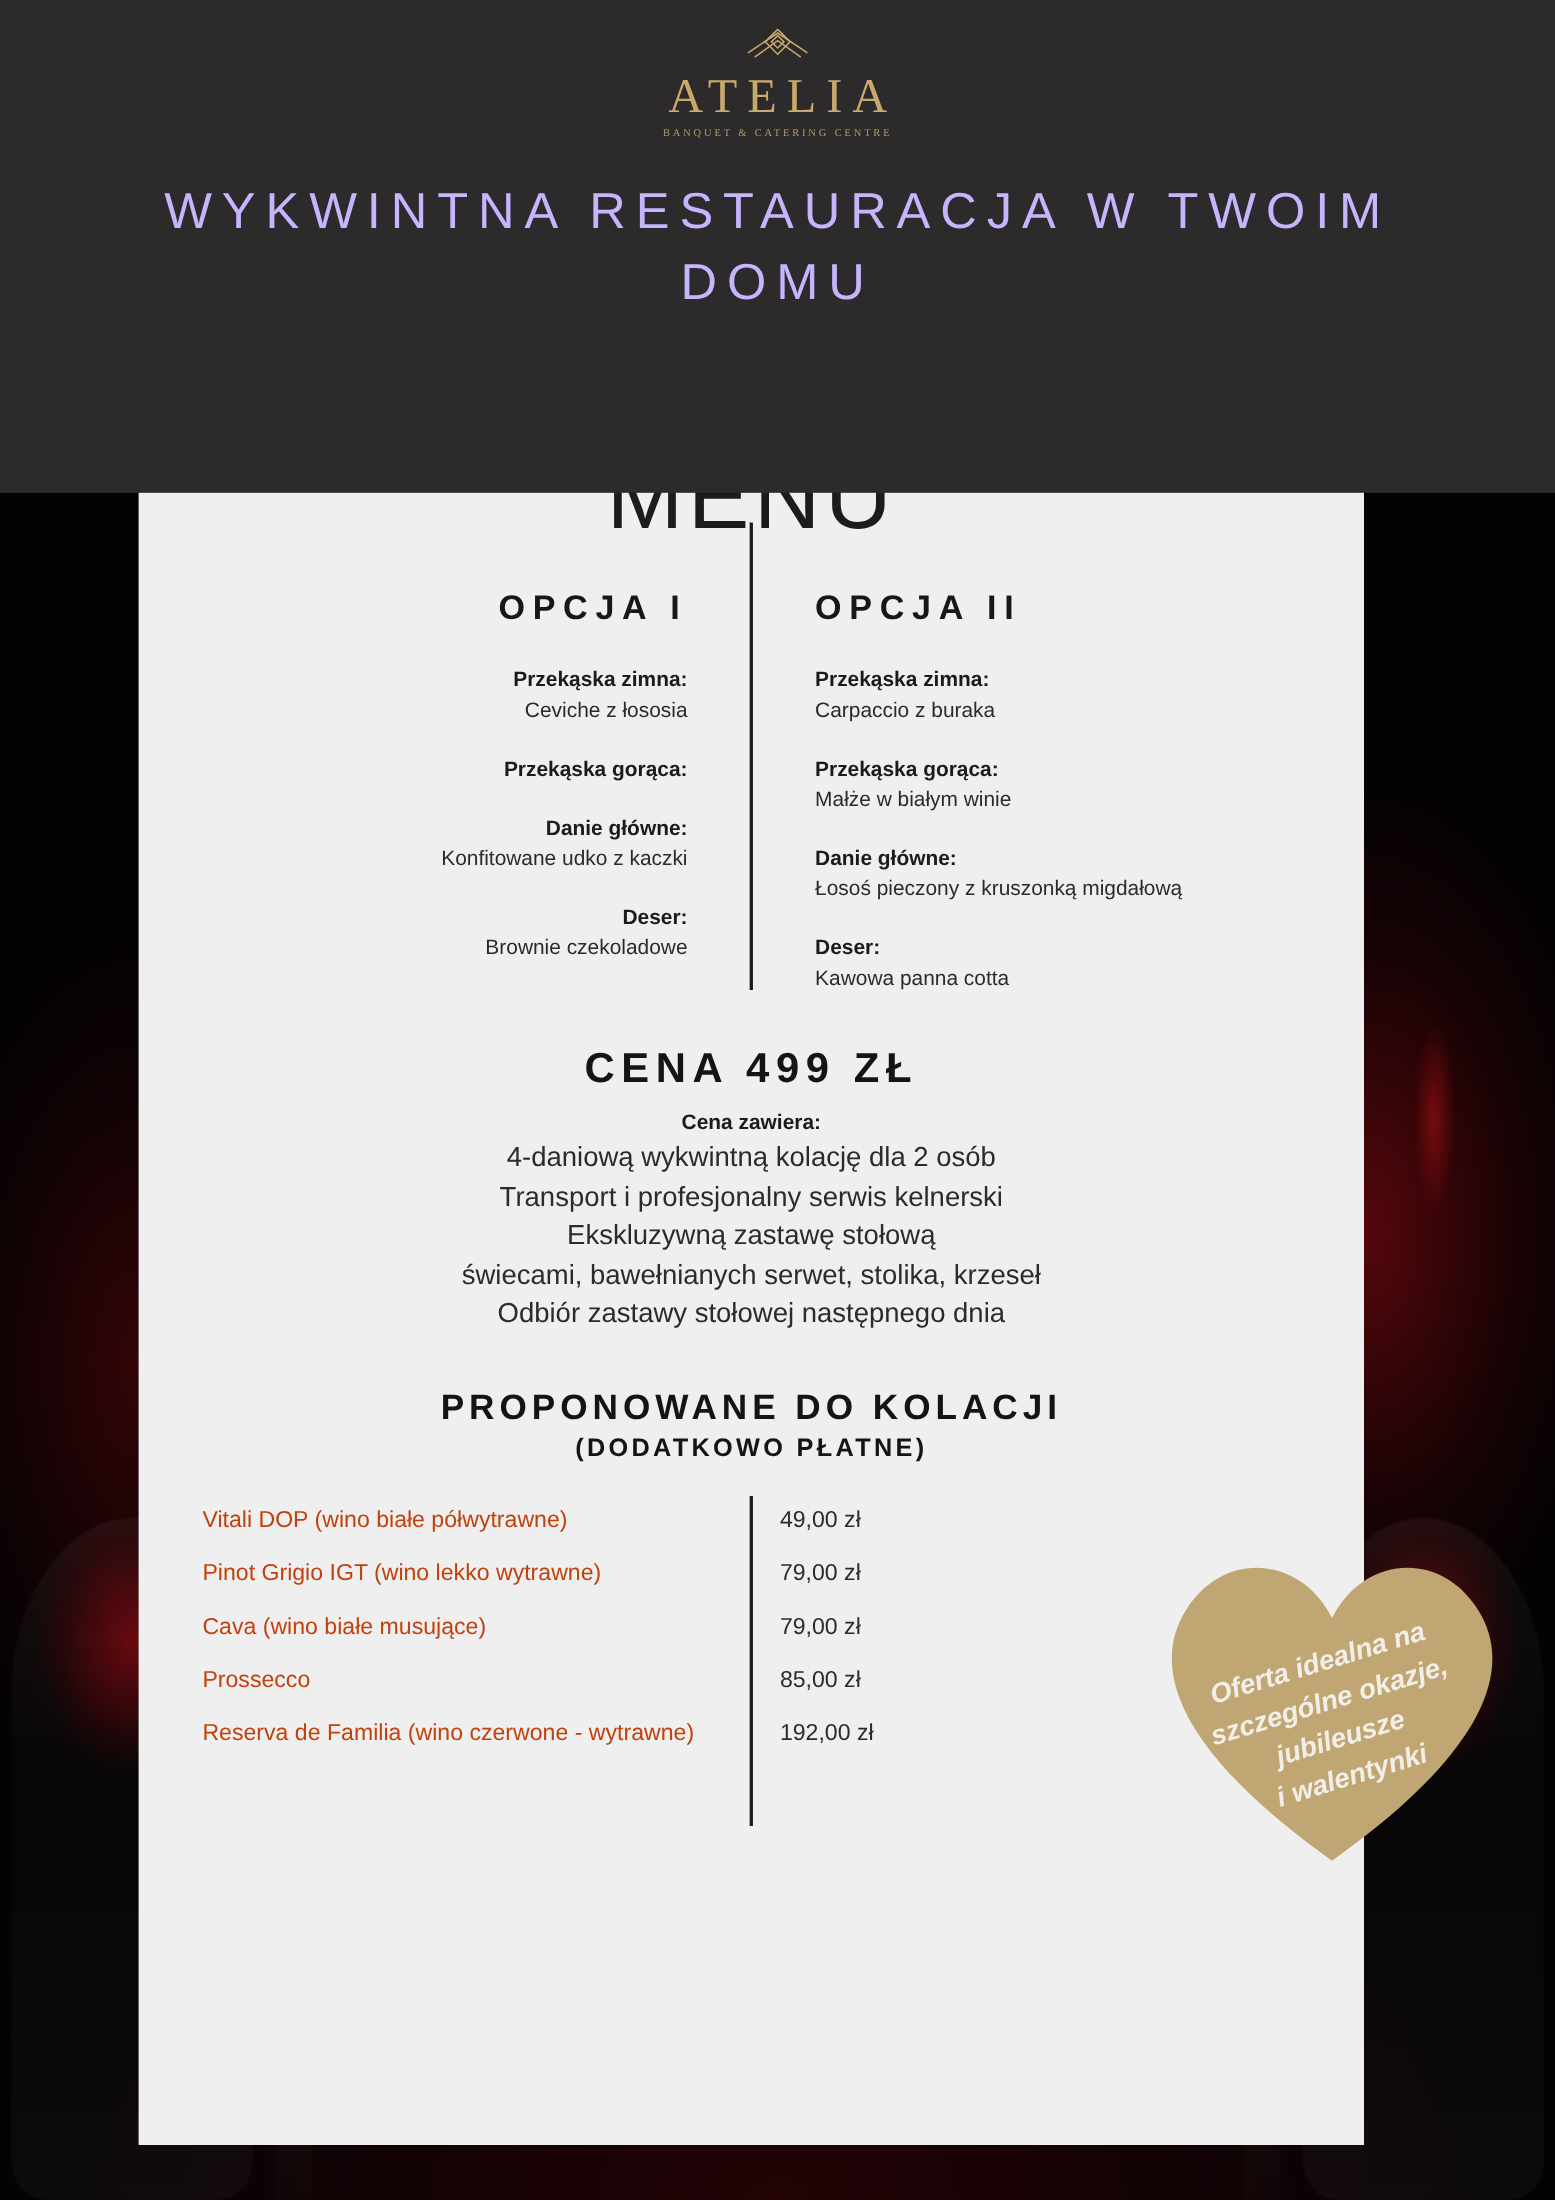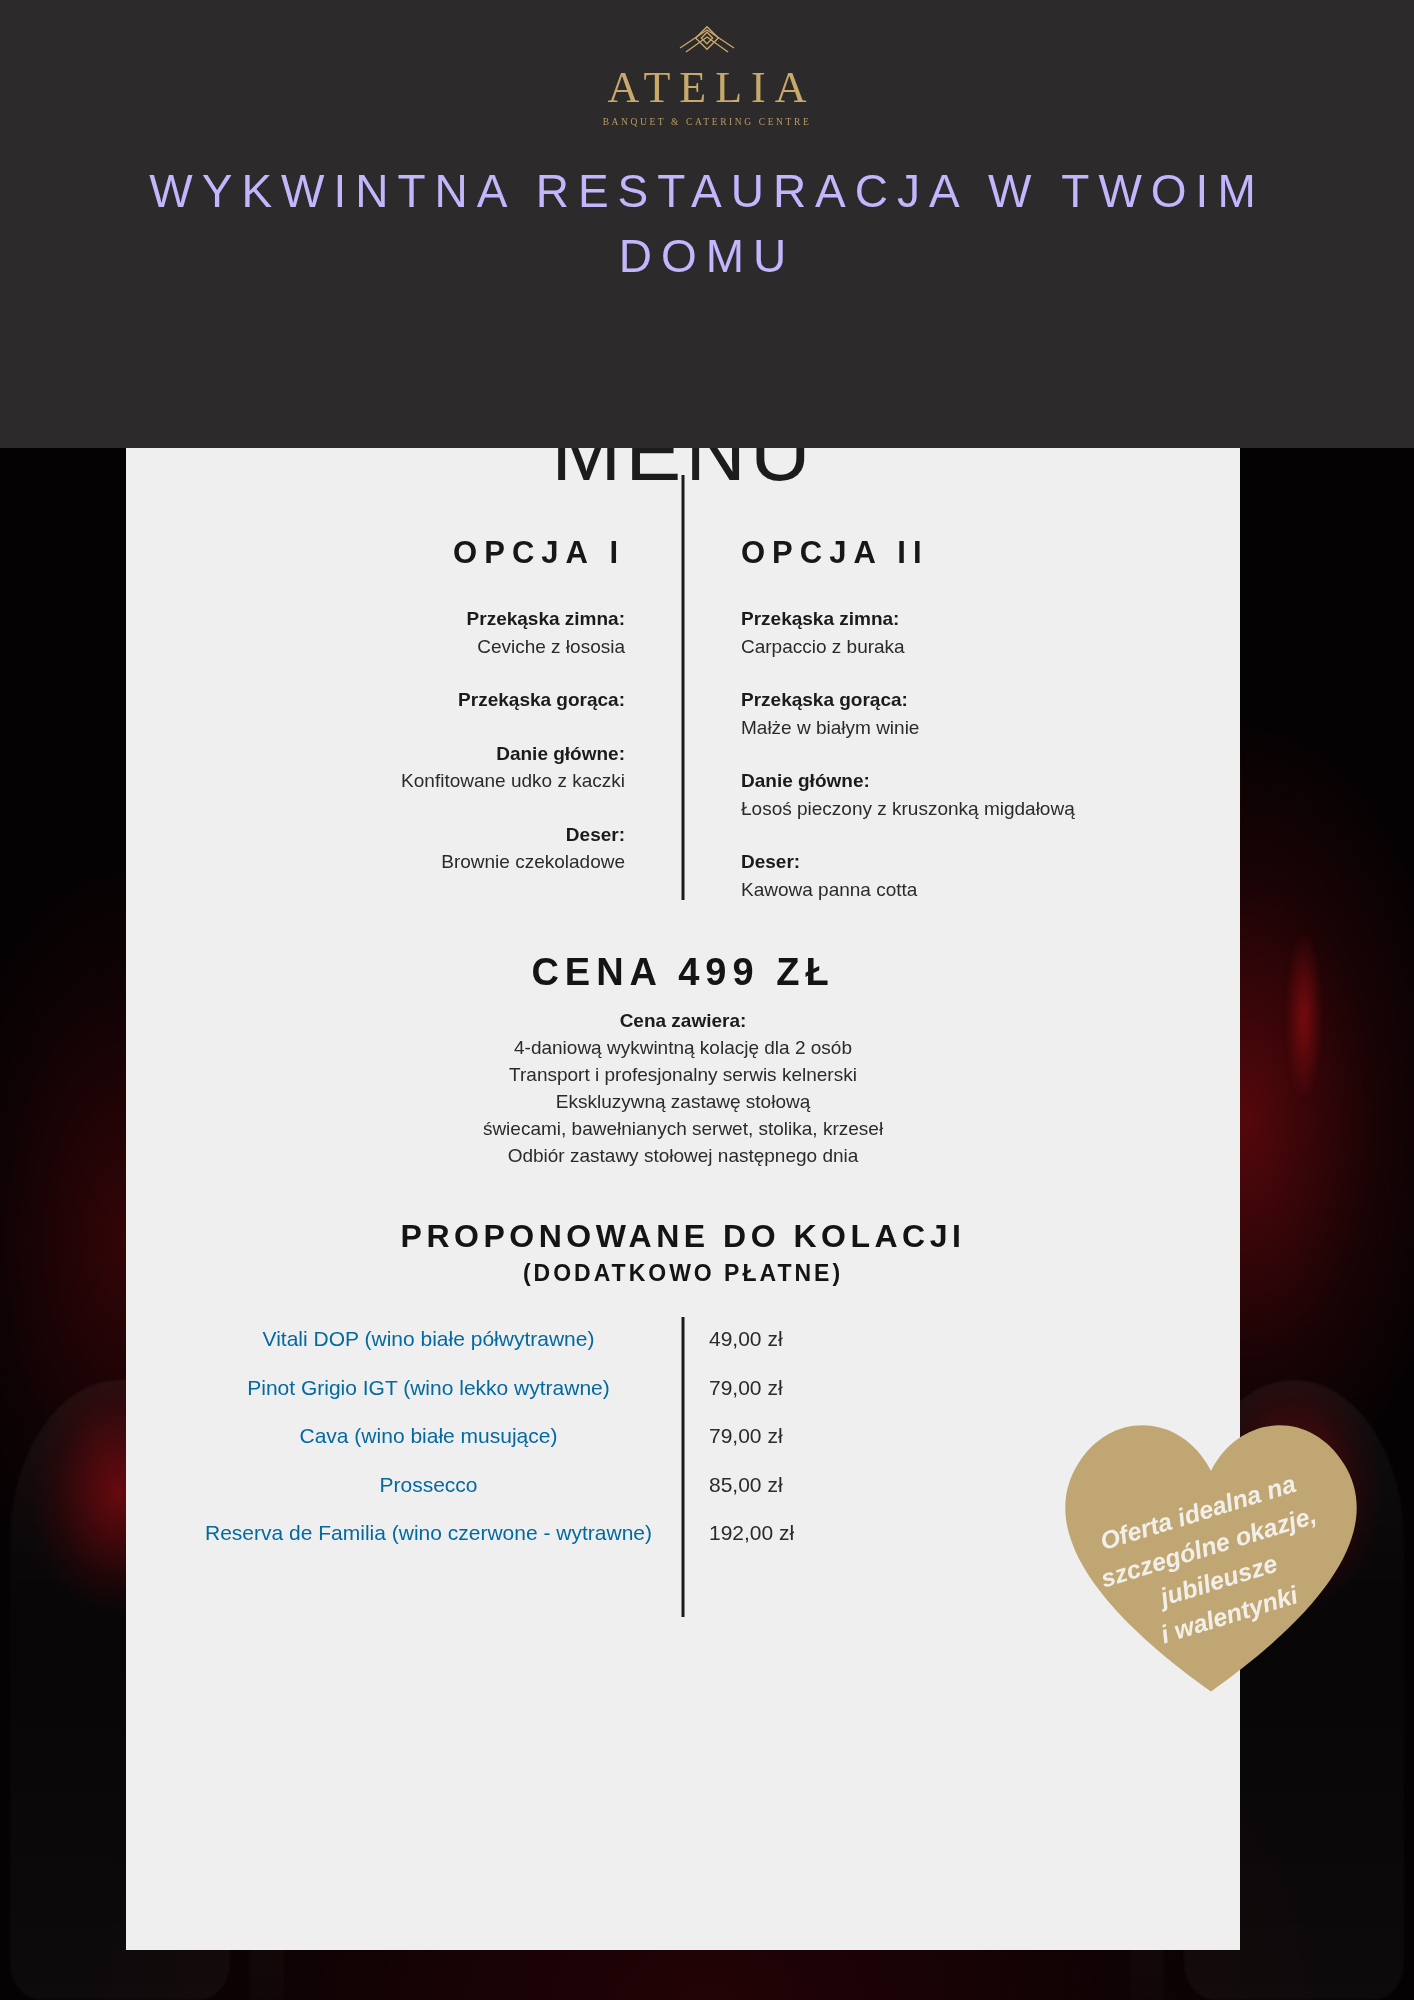--- a/index.html
+++ b/index.html
@@ -188,21 +188,21 @@
     text-align: center;
     margin-top: 16px;
   }
   .includes-title {
     font-size: 19px;
     font-weight: 700;
     color: #1b1b1b;
     margin-bottom: 3px;
   }
   .includes-line {
-    font-size: 19px;
+    font-size: 25px;
     color: #2b2b2b;
     line-height: 1.42;
   }
 
   .proposed {
     text-align: center;
     margin-top: 48px;
   }
   .proposed-title {
     font-size: 32px;
@@ -233,24 +233,24 @@
     background: #1c1c1c;
     transform: translateX(-50%);
   }
   .wine-row {
     display: flex;
     align-items: flex-start;
     margin-bottom: 16px;
   }
   .wine-name {
     width: 50%;
-    text-align: center;
+    text-align: left;
     padding-right: 10px;
     font-size: 21px;
-    color: #0369a1;
+    color: #c2410c;
     line-height: 1.55;
   }
   .wine-price {
     width: 50%;
     text-align: left;
     padding-left: 26px;
     font-size: 21px;
     color: #2b2b2b;
     line-height: 1.55;
   }

